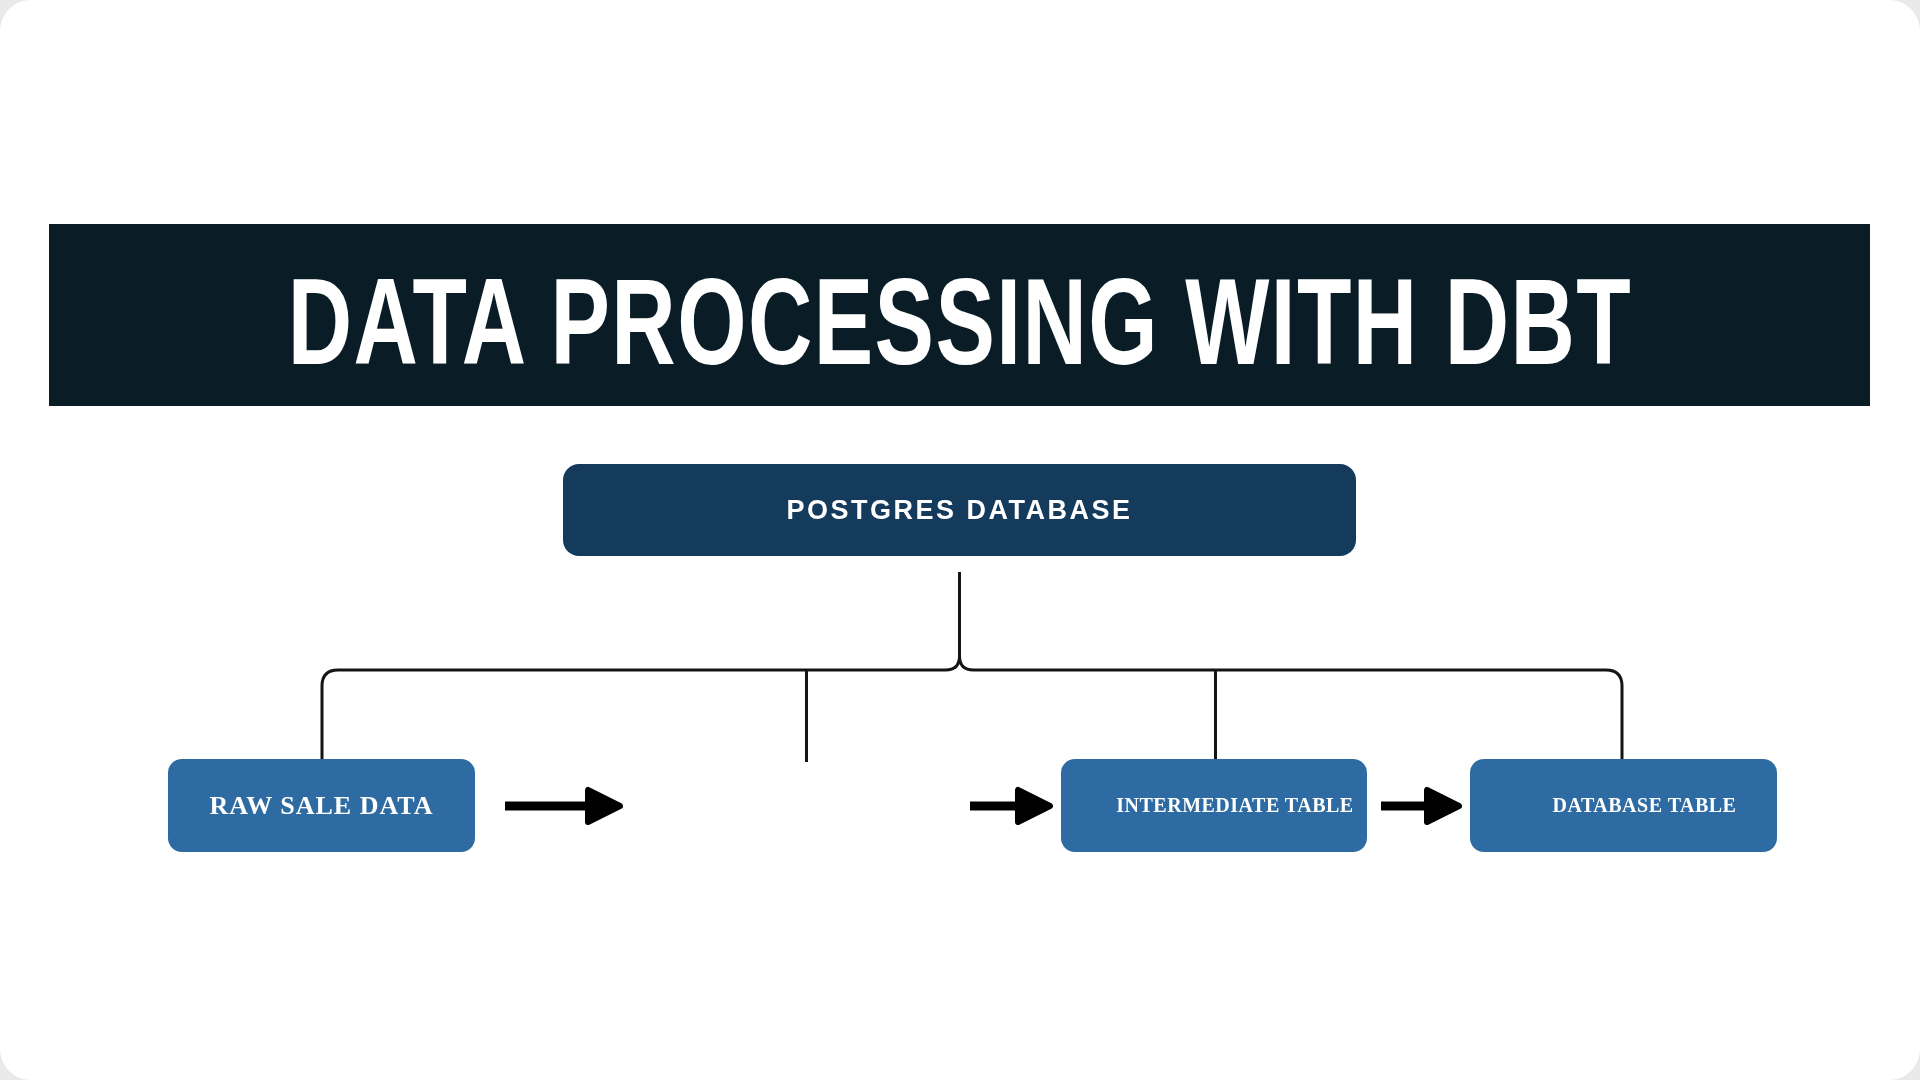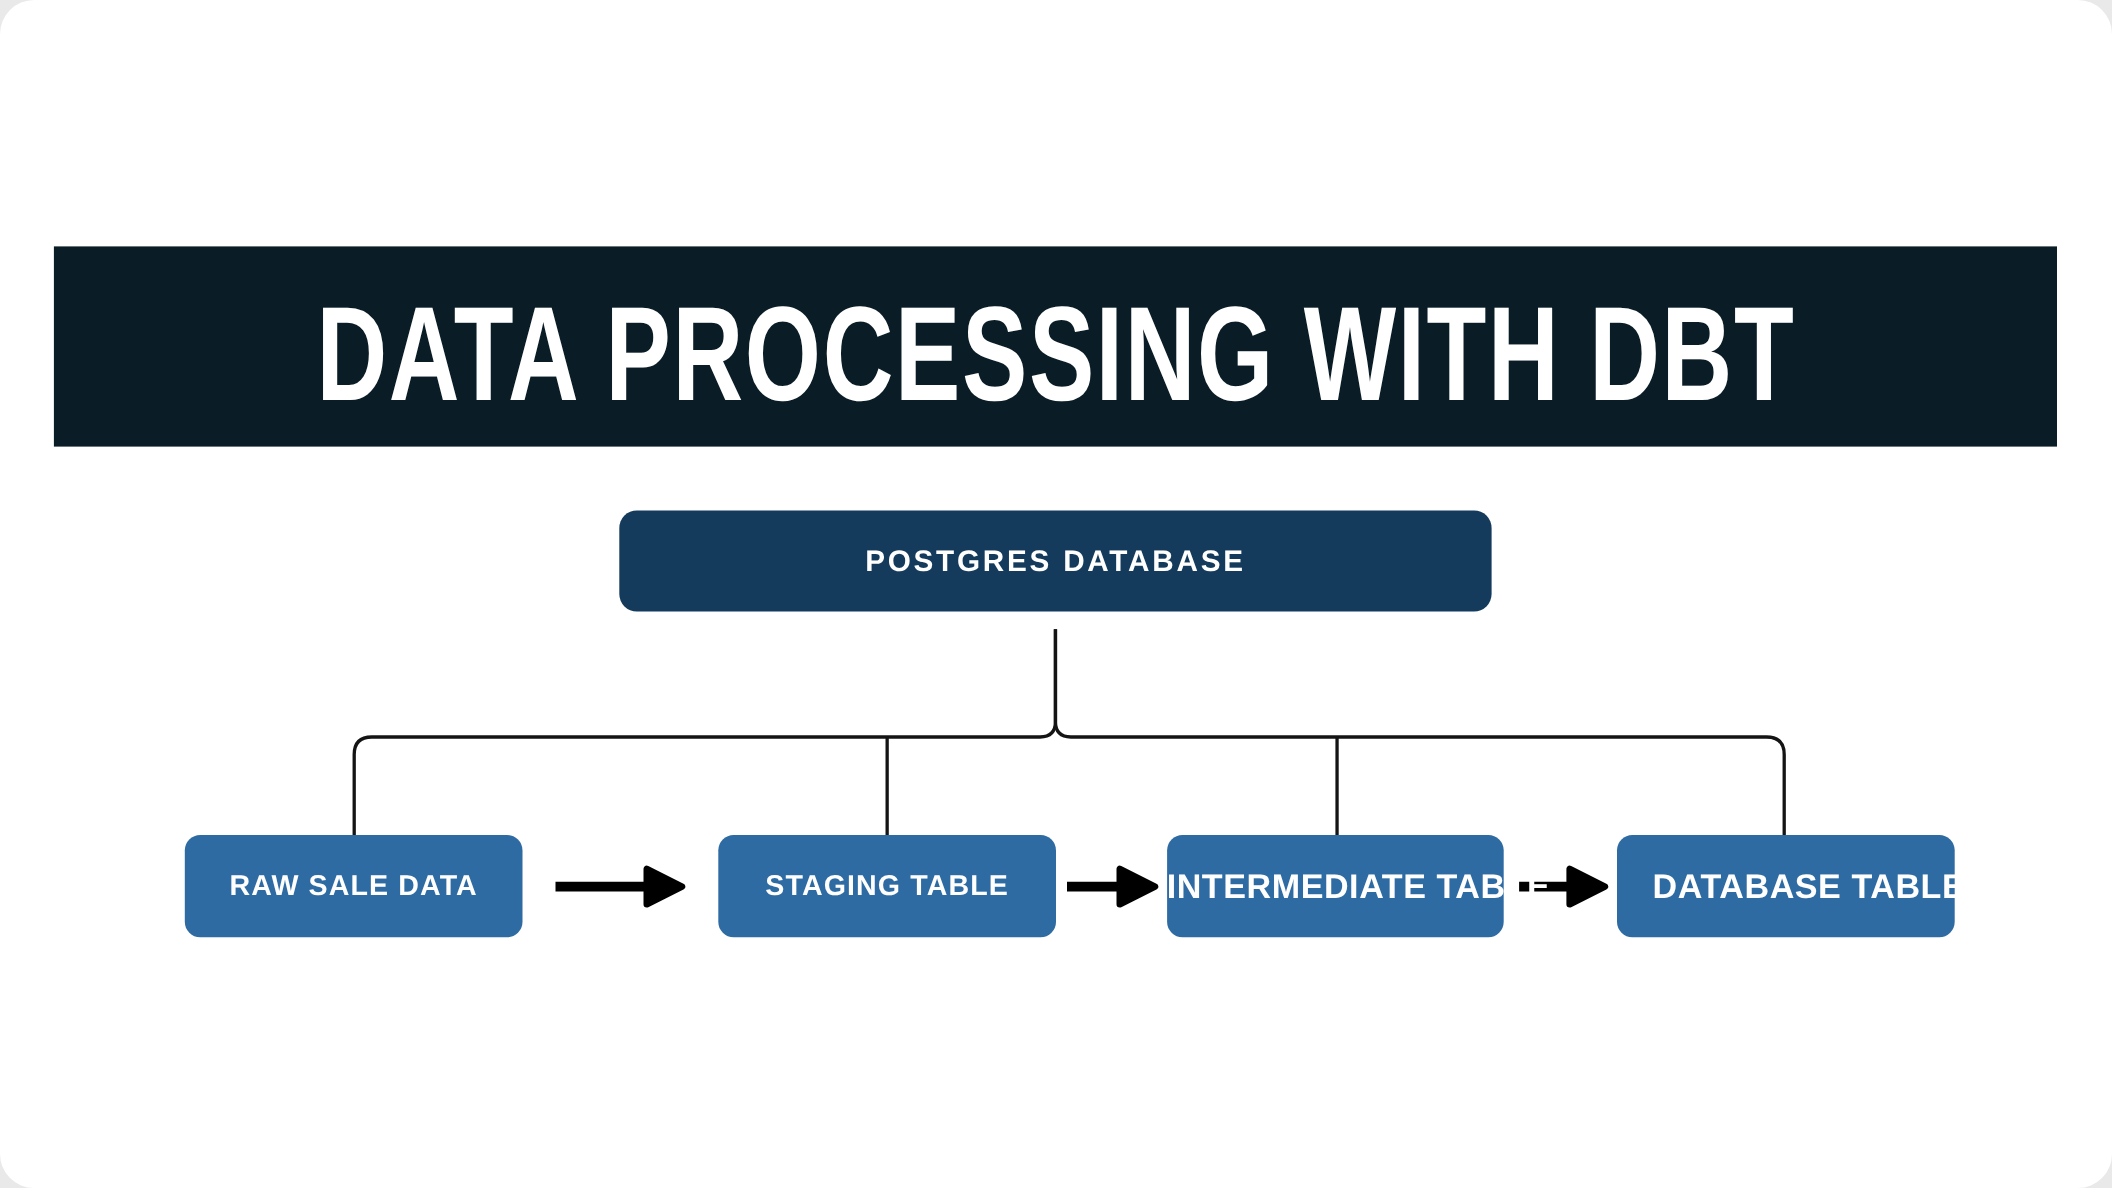--- a/index.html
+++ b/index.html
@@ -52,27 +52,27 @@
   }
   
   .table-box{
     position:absolute;top:759px;height:93px;
     background:var(--table-box-bg);
     border-radius:14px;
     display:flex;align-items:center;justify-content:center;
   }
   .table-box span{
     color:var(--box-text);
-    font-size:26px;font-weight:bold;letter-spacing:1px;white-space:nowrap;
+    font-size:26px;font-weight:bold;letter-spacing:1px;white-space:nowrap;font-family:Liberation Serif, serif;
   }
   .pos-raw{left:168px;width:307px;}
   .pos-staging{left:653px;width:307px;}
   .pos-intermediate{left:1061px;width:306px;}
   .pos-analytic{left:1470px;width:307px;}
-  .pos-intermediate span,.pos-analytic span{letter-spacing:0.5px;font-size:31px;margin-left:42px;}
+  .pos-intermediate span,.pos-analytic span{letter-spacing:0.5px;font-size:20px;margin-left:42px;}
   
   .overlay{
     position:absolute;left:0;top:0;width:1920px;height:1080px;
     pointer-events:none;
   }
   .overlay .tree{stroke:var(--connector);stroke-width:3;fill:none;}
   .overlay .shaft{stroke:var(--arrow);stroke-width:9;}
   .overlay .head{fill:var(--arrow);stroke:var(--arrow);stroke-width:6;stroke-linejoin:round;}
 </style>
 </head>
@@ -106,23 +106,20 @@
   </svg>
 
   <div class="db-box">
     <span>POSTGRES DATABASE</span>
   </div>
 
   <div class="table-box pos-raw">
     <span>RAW SALE DATA</span>
   </div>
 
-  <div class="table-box pos-staging">
-    <span>STAGING TABLE</span>
-  </div>
 
   <div class="table-box pos-intermediate">
     <span>INTERMEDIATE TABLE</span>
   </div>
 
   <div class="table-box pos-analytic">
     <span>DATABASE TABLE</span>
   </div>
 
 </div>

